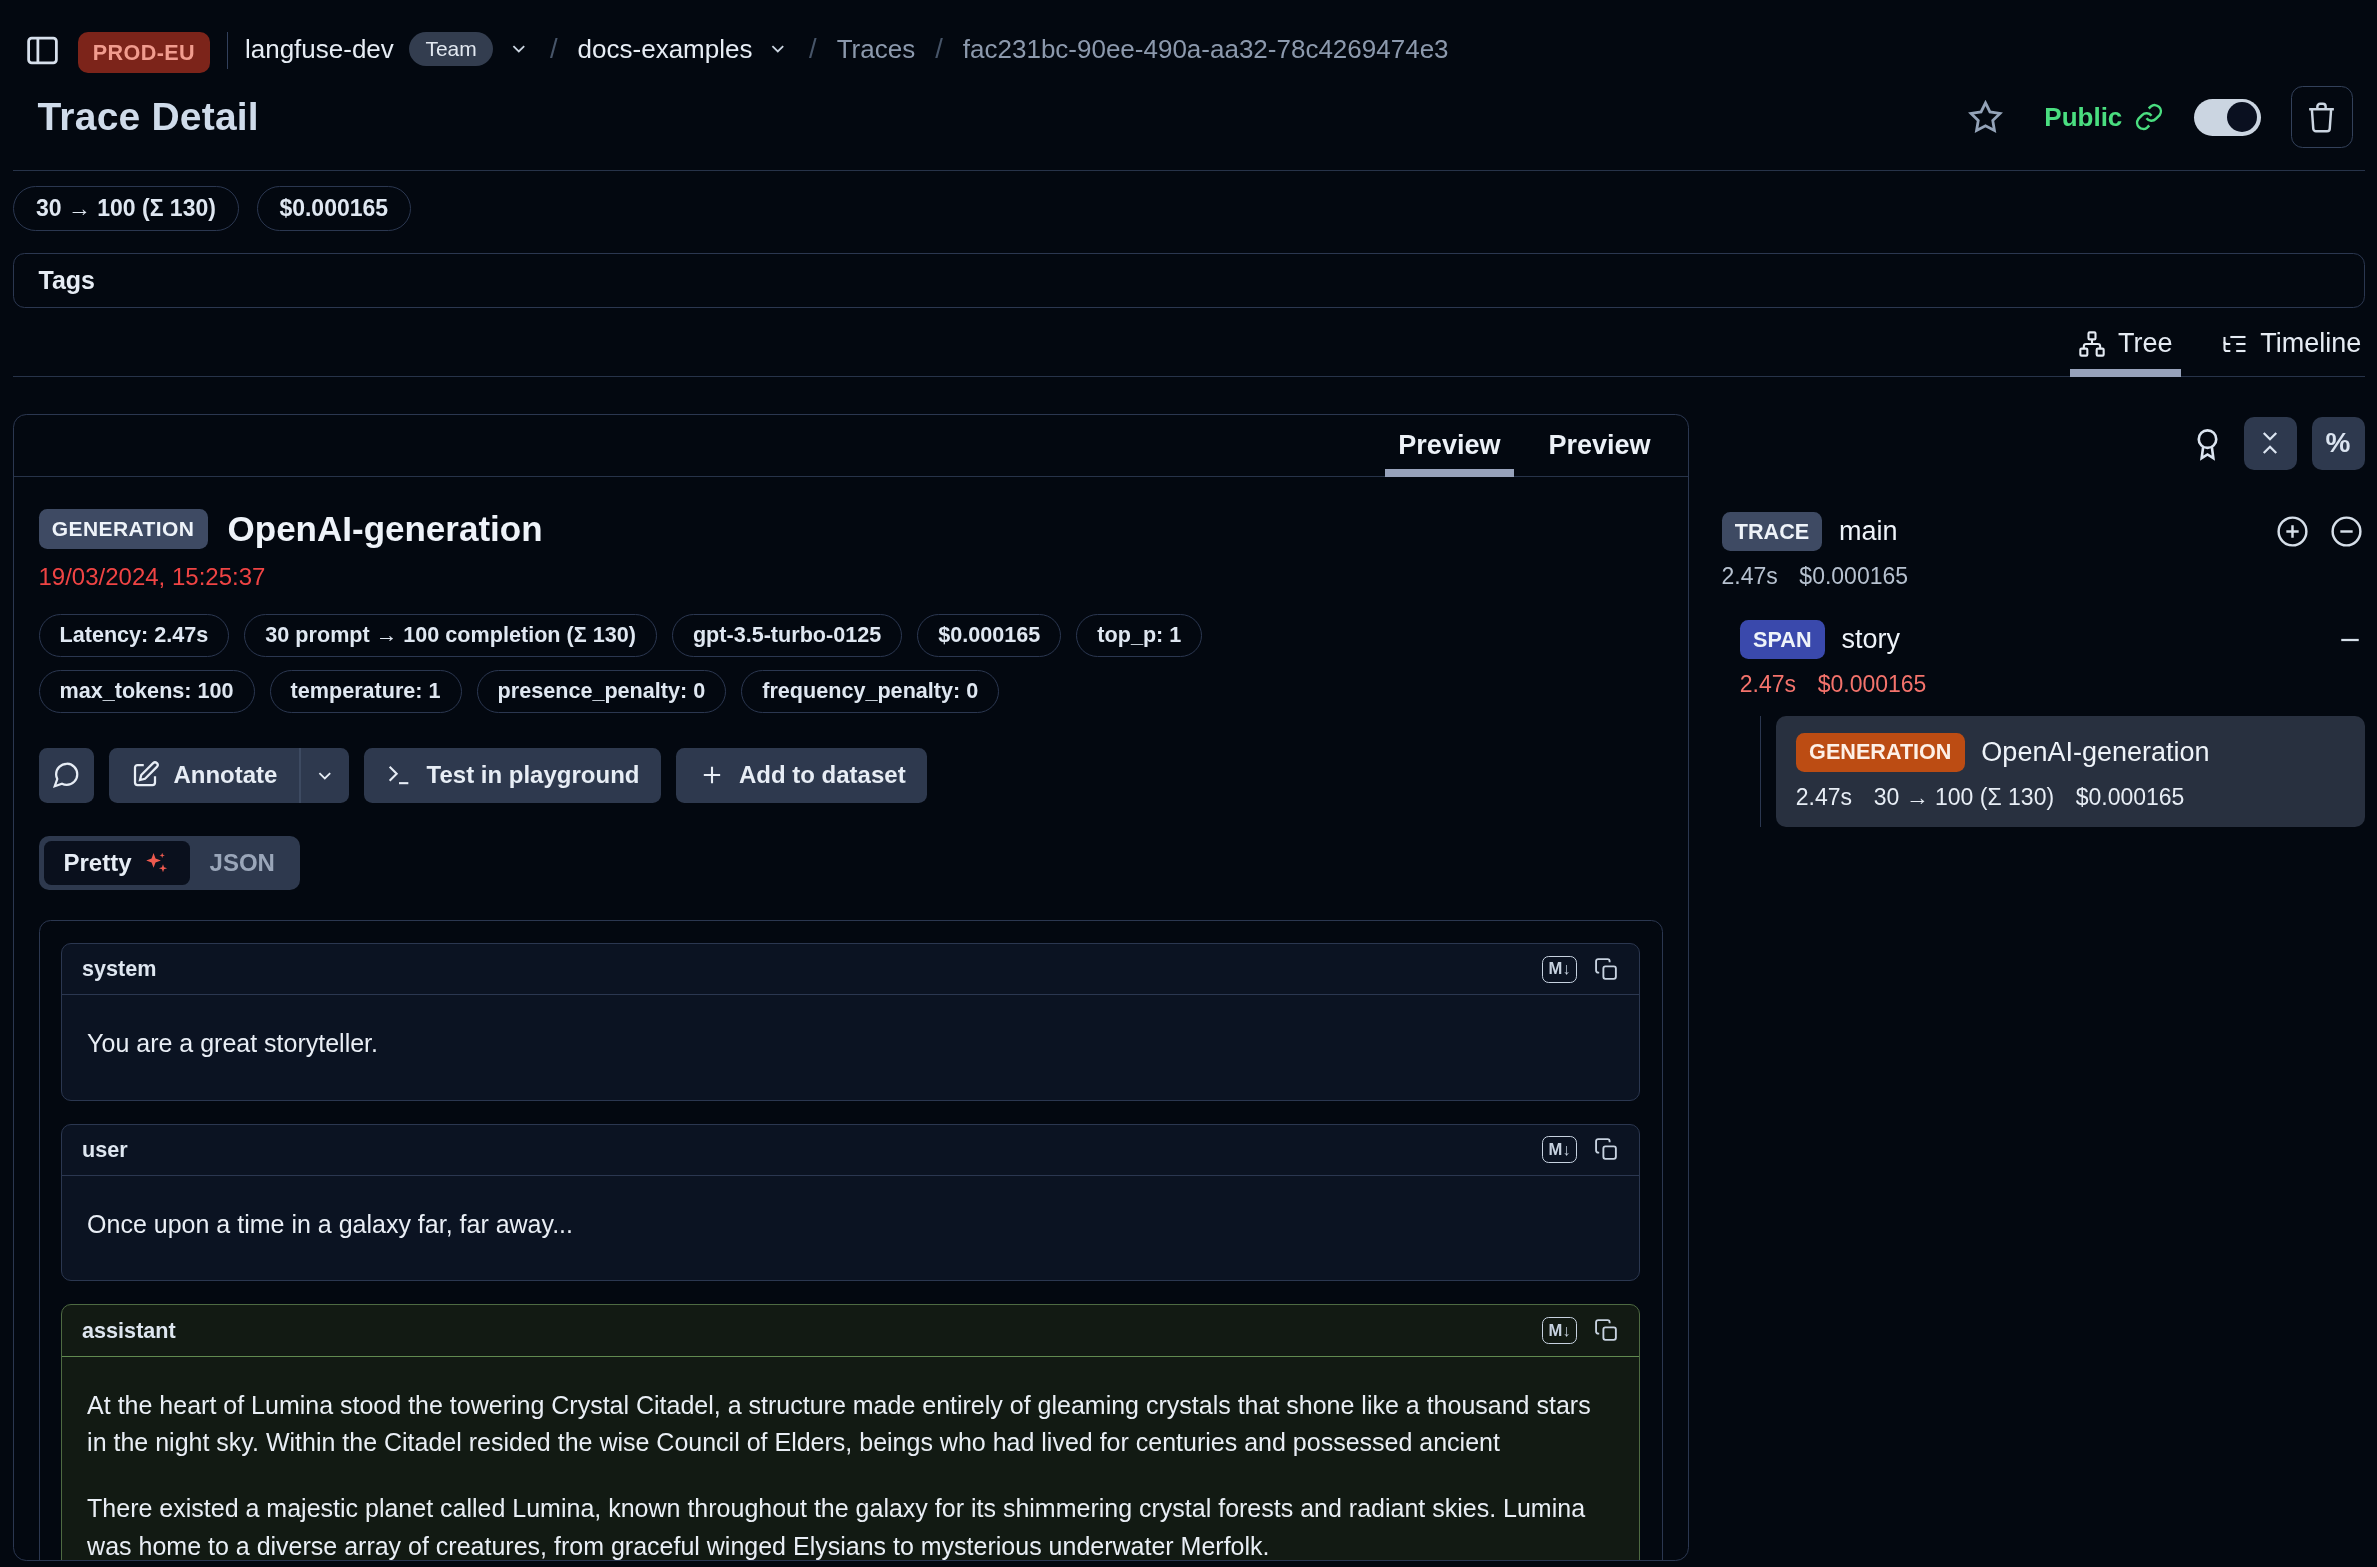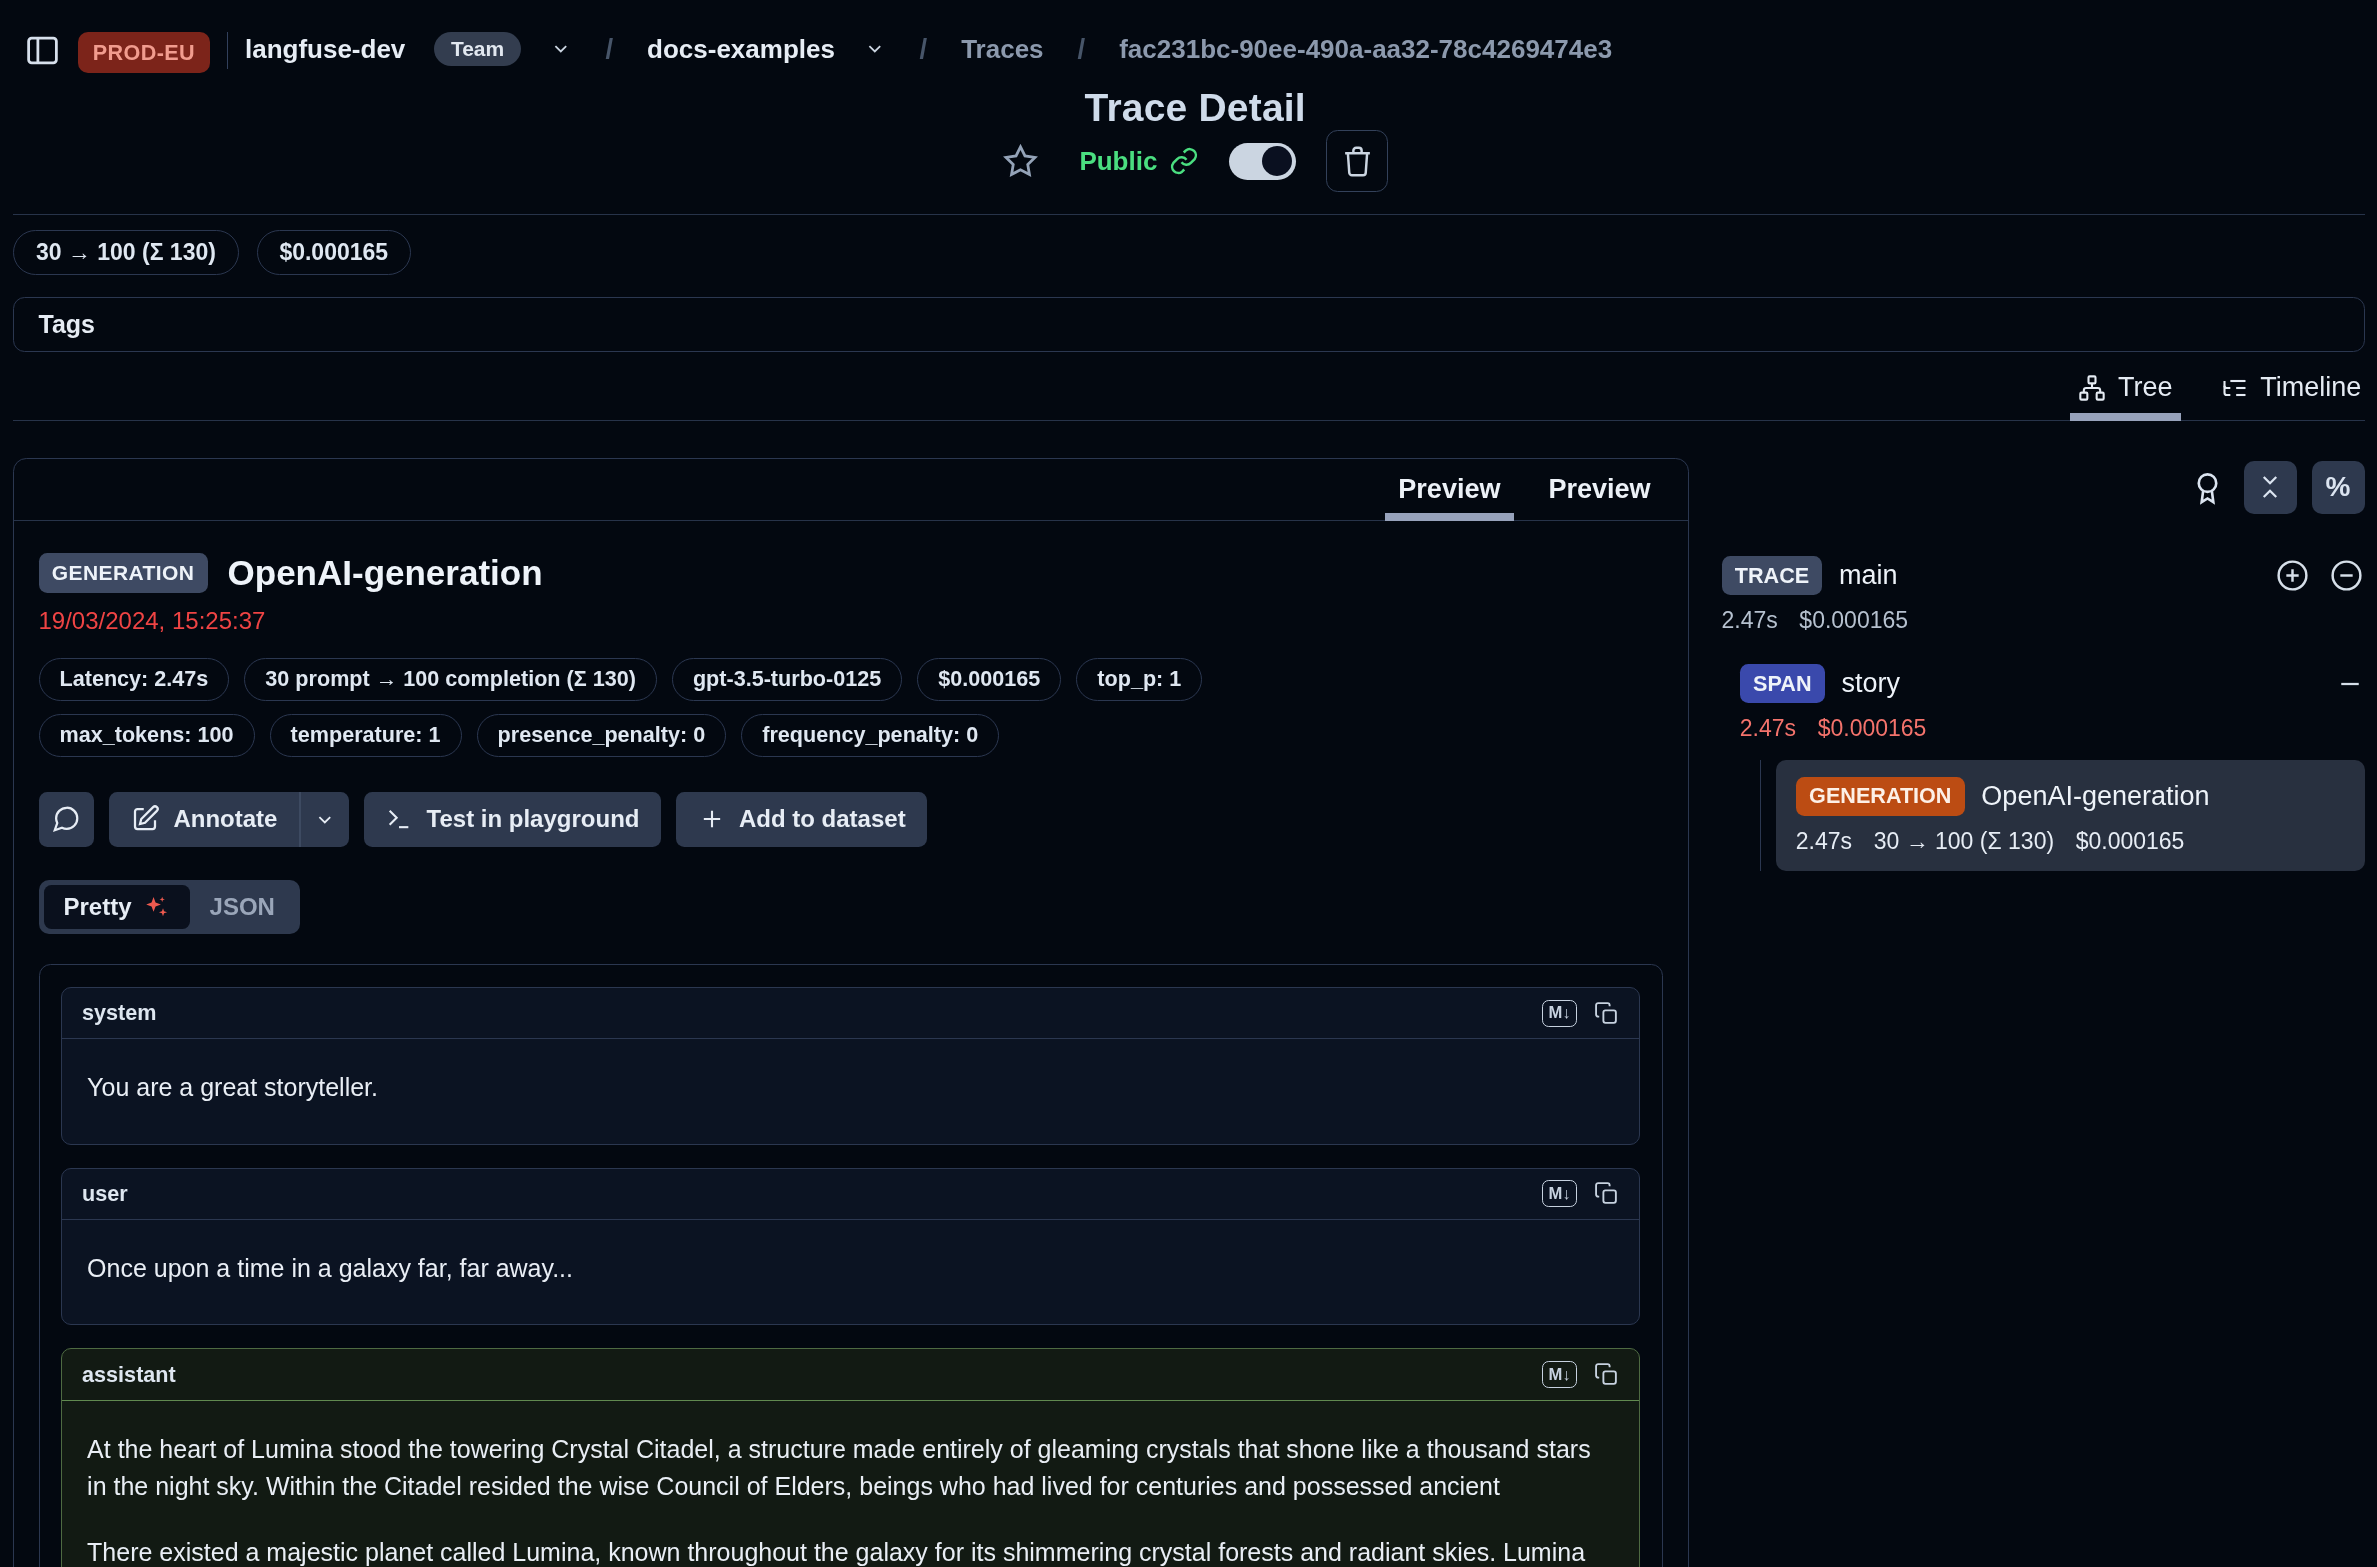--- a/index.html
+++ b/index.html
@@ -35,28 +35,28 @@
 
   
   .page-header{ border-bottom:1.7px solid var(--border-soft); padding-bottom:21.6px; }
   .topbar{ display:flex; align-items:flex-start; gap:16.6px; padding:32px 10px 0 11.6px; }
   .icon-ghost-btn{ background:none; border:none; color:#d7e0ec; cursor:pointer; display:flex; align-items:center; }
   .env-badge{
     background:#7c241a; color:#f19c8e; font-weight:700; font-size:21.6px;
     padding:7.5px 15px; border-radius:10px; letter-spacing:0.4px;
   }
   .vdiv{ width:1.7px; height:37px; background:#32405c; }
-  .breadcrumb{ display:flex; align-items:center; gap:29px; font-size:26px;font-weight:bold; }
+  .breadcrumb{ display:flex; align-items:center; gap:15px; font-size:26px; }
   .crumb{ color:var(--text); cursor:pointer; }
   .crumb.muted{ color:#8c99ad; }
   .team-pill{ background:#333d4f; color:#e2e8f0; font-size:21px; padding:5px 16.6px; border-radius:830px; }
   .slash{ color:#475569; font-size:27.4px; padding:0 5px; }
   .chev{ color:#cbd5e1; }
 
-  .title-row{ display:flex; justify-content:space-between; align-items:center; padding:13.3px 11.6px 0 25px;flex-direction:column; }
+  .title-row{ display:flex; justify-content:space-between; align-items:center; padding:13.3px 11.6px 0 25px; }
   .title-row h1{ font-size:39px; font-weight:700; color:var(--title); letter-spacing:0.2px; }
   .title-actions{ display:flex; align-items:center; gap:30px; }
   .public-link{ display:flex; align-items:center; gap:11.6px; color:var(--green); font-weight:700; font-size:26px; cursor:pointer;margin-left:10px; }
   .switch{ width:67px; height:37px; border-radius:830px; background:#cbd5e1; position:relative; cursor:pointer; }
   .switch .knob{ position:absolute; right:4.2px; top:3.3px; width:30px; height:30px; border-radius:50%; background:#0a1020; }
   .trash-btn{
     width:62px; height:62px; border:1.7px solid #33415a; border-radius:11.6px; background:none;
     display:flex; align-items:center; justify-content:center; color:#cbd5e1; cursor:pointer;
   }
 

